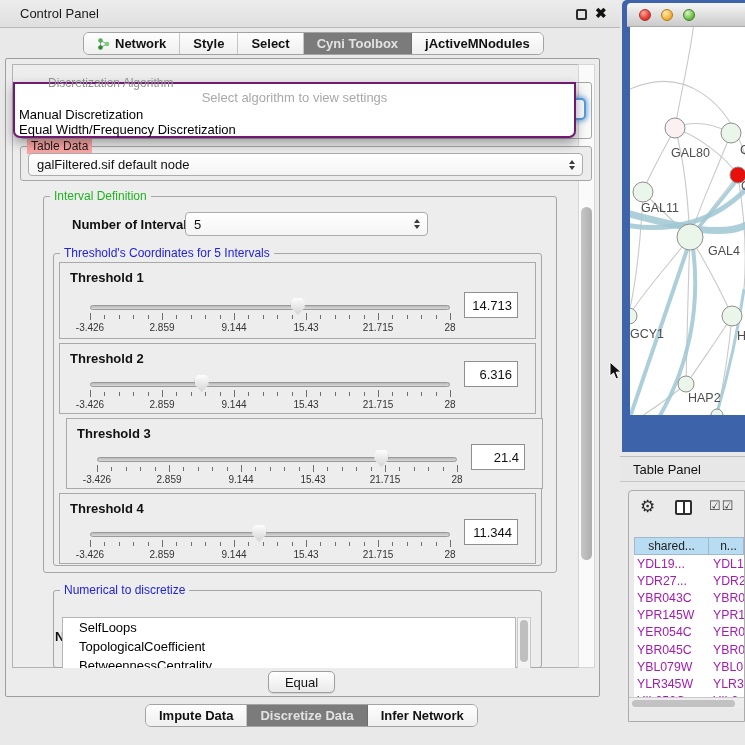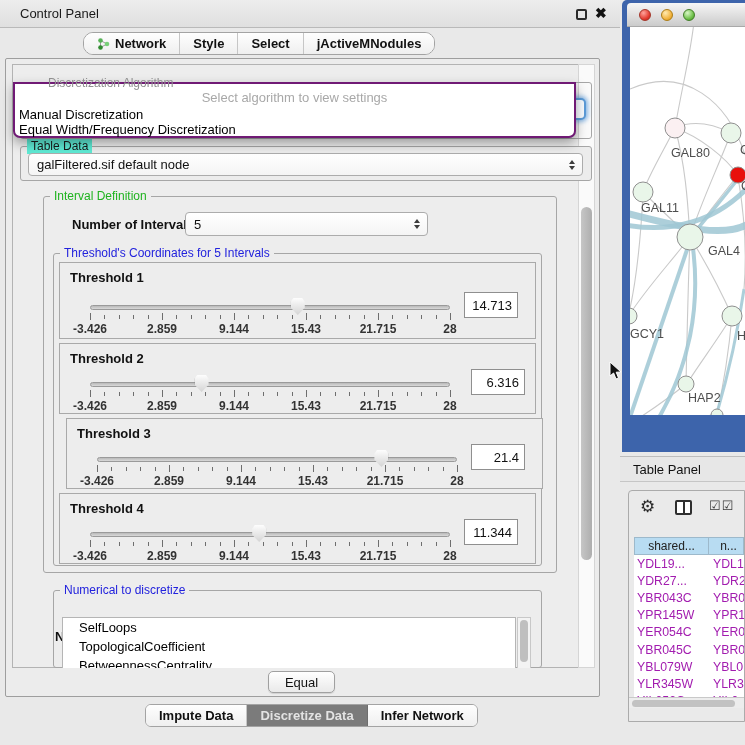--- a/index.html
+++ b/index.html
@@ -10,21 +10,21 @@
   
   #titlebar{position:absolute;left:0;top:0;width:620px;height:28px;background:linear-gradient(#ededed,#dfdfdf);border-bottom:1px solid #b9b9b9;}
   #cp-title{position:absolute;left:20px;top:0;line-height:27px;font-size:13px;color:#1a1a1a;}
   #btn-float{position:absolute;left:576px;top:9px;width:11px;height:11px;border:2px solid #2b2b2b;border-radius:2px;background:transparent;}
   #btn-close{position:absolute;left:595px;top:5px;font-size:14px;font-weight:bold;color:#111;}
 
   .segbar{position:absolute;height:23px;display:flex;border:1px solid #a3a3a3;border-radius:6px;overflow:hidden;background:#fbfbfb;z-index:5;}
   .seg{display:flex;align-items:center;gap:5px;padding:0 13px;font-size:13px;font-weight:bold;color:#111;background:linear-gradient(#fefefe,#efefef);border-right:1px solid #c6c6c6;white-space:nowrap;}
   .seg:last-child{border-right:none;}
   .seg.sel{background:var(--tab-selected);color:#e3e3e3;border-right-color:#6e6e6e;}
-  #top-tabs{left:83px;top:32px;border-radius:10px;}
+  #top-tabs{left:83px;top:32px;}
   #bottom-tabs{left:145px;top:704px;}
 
   #outer-panel{position:absolute;left:5px;top:58px;width:595px;height:639px;border:1px solid #9e9e9e;border-radius:2px;background:#ececec;}
   #inner-panel{position:absolute;left:12px;top:64px;width:567px;height:604px;border:1px solid #b3b3b3;background:#ededed;}
   #v-scroll{position:absolute;left:578px;top:64px;width:17px;height:604px;background:#fafafa;border:1px solid #d5d5d5;}
   #v-thumb{position:absolute;left:2px;top:142px;width:11px;height:353px;border-radius:6px;background:linear-gradient(90deg,#c6c6c6,#aeaeae);}
 
   
   .gb{position:absolute;border:1px solid #a6a6a6;border-radius:3px;}
   .gb-title{position:absolute;top:-8px;left:6px;background:#ededed;padding:0 4px;font-size:12px;line-height:15px;color:#1a1a1a;white-space:nowrap;}
@@ -50,21 +50,21 @@
   
   .th-panel{position:absolute;border:1px solid #a9a9a9;background:#ededed;z-index:2;}
   .th-label{position:absolute;left:10px;top:7px;font-size:13px;font-weight:bold;color:#111;}
   .slider{position:absolute;left:30px;width:360px;height:40px;}
   .track{position:absolute;left:0;right:0;top:8px;height:5px;border-radius:3px;background:linear-gradient(#b9b9b9,#d9d9d9);border:1px solid #9a9a9a;}
   .thumb{position:absolute;top:1px;width:14px;height:17px;background:linear-gradient(#fdfdfd,#d4d4d4);clip-path:polygon(18% 0,82% 0,100% 22%,100% 58%,50% 100%,0 58%,0 22%);filter:drop-shadow(0 0 1px #787878);}
   .ticks{position:absolute;left:0;right:0;top:16px;height:8px;}
   .tick{position:absolute;top:2px;width:1px;height:4px;background:#6e6e6e;}
   .tick.major{top:0;height:7px;}
   .ticklabels{position:absolute;left:0;right:0;top:25px;height:12px;}
-  .ticklabel{position:absolute;transform:translateX(-50%);font-size:12px;font-weight:bold;color:#333;white-space:nowrap;text-align:right;}
+  .ticklabel{position:absolute;transform:translateX(-50%);font-size:10px;font-weight:normal;color:#333;white-space:nowrap;text-align:right;}
   .valbox{position:absolute;left:404px;width:54px;height:26px;background:#fff;border:1px solid #8f8f8f;font-size:13px;color:#111;display:flex;align-items:center;justify-content:flex-end;padding:0 5px;}
 
   
   #attr-heading{position:absolute;left:55px;top:601px;font-size:13px;font-weight:bold;color:#111;z-index:2;margin-top:28px;}
   #attr-list{position:absolute;left:62px;top:617px;width:454px;height:51px;background:#fff;border:1px solid #b5b5b5;border-bottom:none;overflow:hidden;z-index:2;}
   .attr-item{font-size:13px;line-height:19px;padding-left:16px;color:#000;}
   #attr-scroll{position:absolute;left:517px;top:617px;width:14px;height:51px;background:#f3f3f3;border:1px solid #c8c8c8;border-bottom:none;z-index:2;}
   #attr-thumb{position:absolute;left:2px;top:2px;width:8px;height:42px;border-radius:5px;background:#bfbfbf;}
 
   #apply-btn{position:absolute;left:268px;top:671px;width:67px;height:22px;border:1px solid #a0a0a0;border-radius:5px;background:linear-gradient(#ffffff,#e9e9e9);font-size:13px;color:#111;display:flex;align-items:center;justify-content:center;box-shadow:0 1px 1px rgba(0,0,0,.12);}
@@ -122,20 +122,23 @@
           <circle cx="10" cy="7" r="2.3" fill="#79cf79"></circle>
         </svg>
         <span>Network</span>
       </div>
       <div class="seg">
         <span>Style</span>
       </div>
       <div class="seg">
         <span>Select</span>
       </div>
+      <div class="seg sel">
+        <span>Cyni Toolbox</span>
+      </div>
       <div class="seg">
         <span>jActiveMNodules</span>
       </div>
     </div>
 
   <div id="outer-panel"></div>
   <div id="inner-panel"></div>
   <div id="v-scroll">
       <div id="v-thumb"></div>
     </div>
@@ -146,21 +149,21 @@
 
   <div id="algo-popup">
     <div id="popup-placeholder">Select algorithm to view settings</div>
     <div id="popup-items">
         <div class="pi b">Manual Discretization</div>
         <div class="pi">Equal Width/Frequency Discretization</div>
       </div>
   </div>
 
   <div class="gb" style="left:20px;top:146px;width:572px;height:35px;background:#ececec;">
-    <span class="gb-title" style="background:#5eead4;">Table Data</span>
+    <span class="gb-title" style="background:#fca5a5;">Table Data</span>
   </div>
   <div class="combo" style="left:28px;top:153px;width:555px;height:23px;">
     <span>galFiltered.sif default node</span>
     <span class="arrows">
         <span class="arr-up"></span>
         <span class="arr-dn"></span>
       </span>
   </div>
 
   <div class="gb" style="left:43px;top:196px;width:514px;height:377px;">
@@ -400,21 +403,21 @@
         <div class="ticklabels">
           <span class="ticklabel" style="left:0%;">-3.426</span>
           <span class="ticklabel" style="left:20%;">2.859</span>
           <span class="ticklabel" style="left:40%;">9.144</span>
           <span class="ticklabel" style="left:60%;">15.43</span>
           <span class="ticklabel" style="left:80%;">21.715</span>
           <span class="ticklabel" style="left:100%;">28</span>
         </div>
         <div class="thumb" style="left:calc(30.999809075287978% - 7px);"></div>
       </div>
-      <div class="valbox" style="top:25px;margin-left:7px;">6.316</div>
+      <div class="valbox" style="top:17px;">6.316</div>
     </div>
     <div class="th-panel" style="left:66px;top:418px;width:477px;height:71px;">
       <div class="th-label">Threshold 3</div>
       <div class="slider" style="top:30px;">
         <div class="track"></div>
         <div class="ticks">
           <div class="tick major" style="left:0%;"></div>
           <div class="tick" style="left:4%;"></div>
           <div class="tick" style="left:8%;"></div>
           <div class="tick" style="left:12%;"></div>

